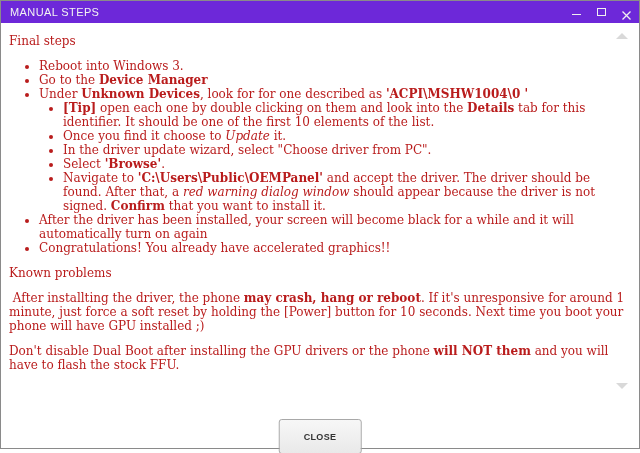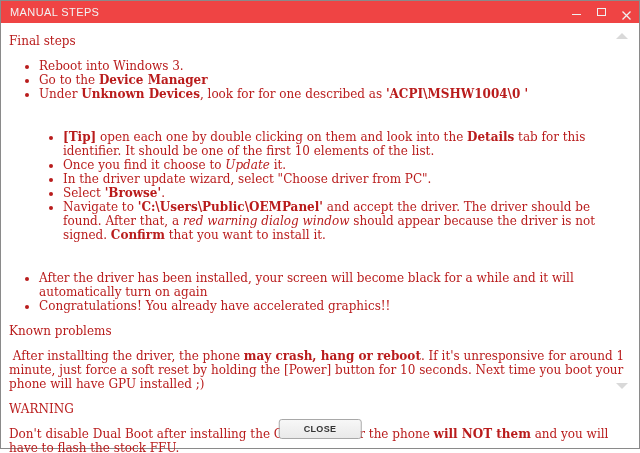--- a/index.html
+++ b/index.html
@@ -9,21 +9,21 @@
   .window {
     position: relative;
     width: 640px;
     height: 449px;
     border: 1px solid #8a8a8a;
     background: #ffffff;
   }
 
   .titlebar {
     height: 22px;
-    background: #ef4444;
+    background: #6d28d9;
     display: flex;
     align-items: center;
     font-family: "Liberation Sans", sans-serif;
   }
   .titlebar .title {
     color: #f2f2f2;
     font-size: 11px;
     padding-left: 9px;
     letter-spacing: 0.4px;
     flex: 1;
@@ -42,40 +42,40 @@
 
   .content {
     position: relative;
     padding: 0 10px 0 8px;
     color: #b91c1c;
     font-size: 12px;
     line-height: 14px;
   }
   .content p.para { margin: 11px 0; white-space: pre-wrap; }
   .content ul { margin: 11px 0; padding-left: 30px; list-style: disc; }
-  .content ul ul { margin: 29px 0; padding-left: 24px; list-style: disc; }
+  .content ul ul { margin: 0 0; padding-left: 24px; list-style: disc; }
   .content li { margin: 0; white-space: pre-wrap; }
 
   .scroll-up, .scroll-down {
     position: absolute;
     right: 11px;
     width: 0; height: 0;
     border-left: 6px solid transparent;
     border-right: 6px solid transparent;
     cursor: default;
   }
   .scroll-up   { top: 32px;  border-bottom: 6px solid #d9d9d9; }
   .scroll-down { top: 382px; border-top: 6px solid #d9d9d9; }
 
   .close-btn {
     position: absolute;
     top: 418px;
     left: 50%;
     transform: translateX(-50%);
-    height: 20px;
+    height: 35px;
     padding: 0 24px;
     font-family: "Liberation Sans", sans-serif;
     font-size: 9px;
     font-weight: bold;
     letter-spacing: 0.3px;
     color: #333333;
     background: linear-gradient(#f7f7f7, #e9e9e9);
     border: 1px solid #a8a8a8;
     border-radius: 3px;
     cursor: pointer;
@@ -109,21 +109,20 @@
       <p class="para"><span>Final steps</span></p>
       <ul>
         <li><span>Reboot into Windows 3.</span></li>
         <li><span>Go to the </span><span style="font-weight: bold;">Device Manager</span></li>
         <li><span>Under </span><span style="font-weight: bold;">Unknown Devices</span><span>, look for for one described as </span><span style="font-weight: bold;">'ACPI\MSHW1004\0 '</span><ul><li><span style="font-weight: bold;">[Tip]</span><span> open each one by double clicking on them and look into the </span><span style="font-weight: bold;">Details</span><span> tab for this identifier. It should be one of the first 10 elements of the list.</span></li><li><span>Once you find it choose to </span><span style="font-style: italic;">Update</span><span> it.</span></li><li><span>In the driver update wizard, select "Choose driver from PC".</span></li><li><span>Select </span><span style="font-weight: bold;">'Browse'</span><span>.</span></li><li><span>Navigate to </span><span style="font-weight: bold;">'C:\Users\Public\OEMPanel'</span><span> and accept the driver. The driver should be found. After that, a </span><span style="font-style: italic;">red warning dialog window</span><span> should appear because the driver is not signed. </span><span style="font-weight: bold;">Confirm</span><span> that you want to install it.</span></li></ul></li>
         <li><span>After the driver has been installed, your screen will become black for a while and it will automatically turn on again</span></li>
         <li><span>Congratulations! You already have accelerated graphics!!</span></li>
       </ul>
       <p class="para"><span>Known problems</span></p>
       <p class="para"><span> After installting the driver, the phone </span><span style="font-weight: bold;">may crash, hang or reboot</span><span>. If it's unresponsive for around 1 minute, just force a soft reset by holding the [Power] button for 10 seconds. Next time you boot your phone will have GPU installed ;)</span></p>
-      <p class="para"><span>WARNING</span></p>
       <p class="para"><span>Don't disable Dual Boot after installing the GPU drivers or the phone </span><span style="font-weight: bold;">will NOT them</span><span> and you will have to flash the stock FFU.</span></p>
     </div>
 
   <div class="scroll-up"></div>
   <div class="scroll-down"></div>
 
   <button class="close-btn">CLOSE</button>
 
 </div>
 

